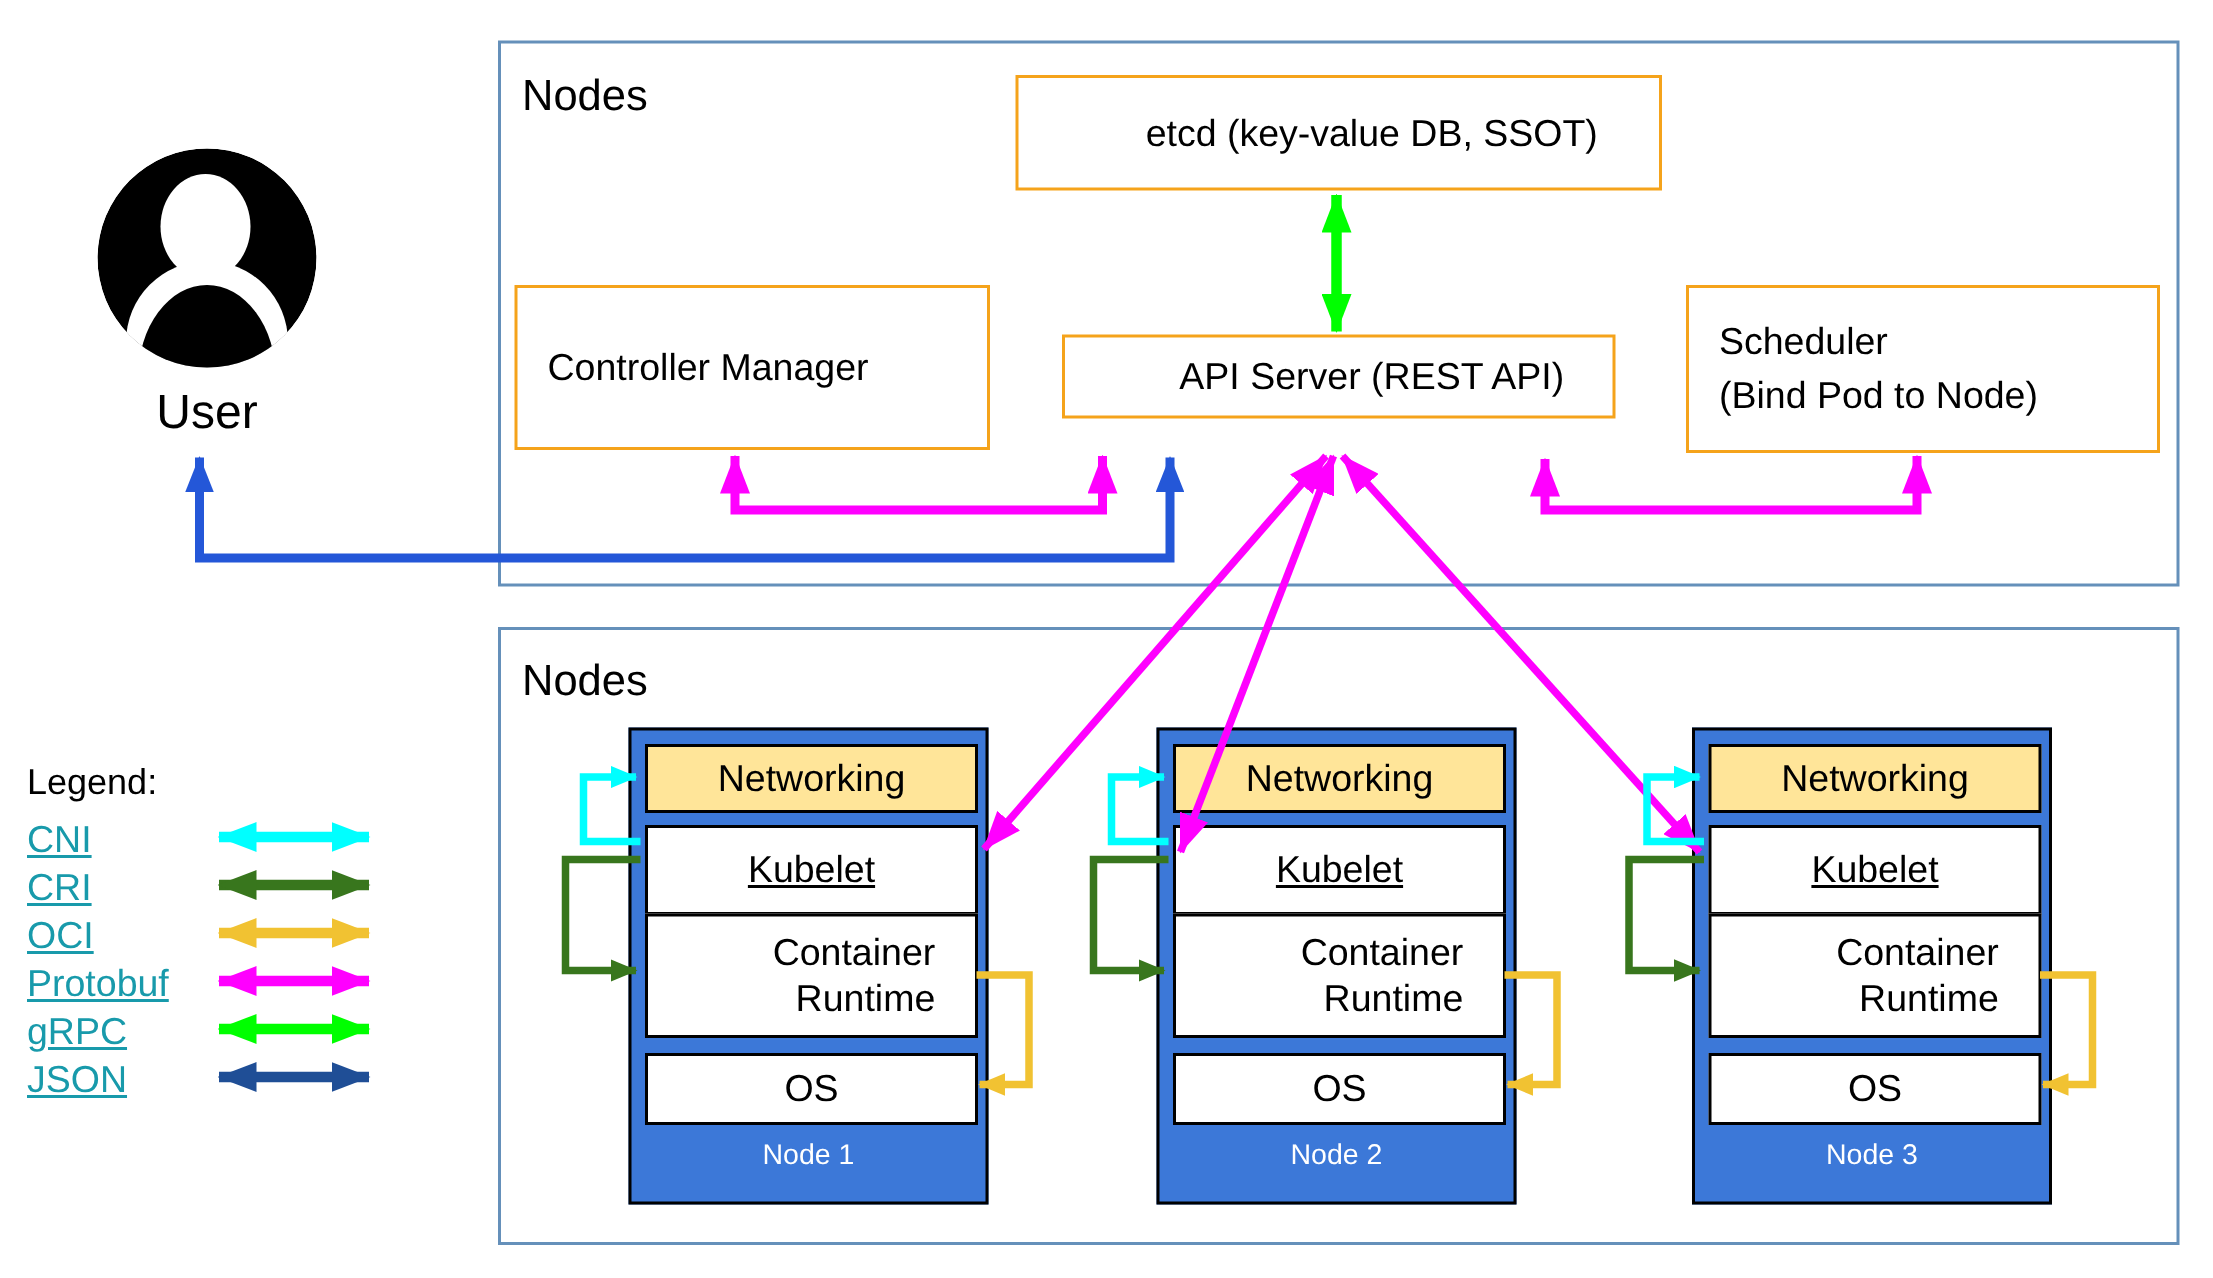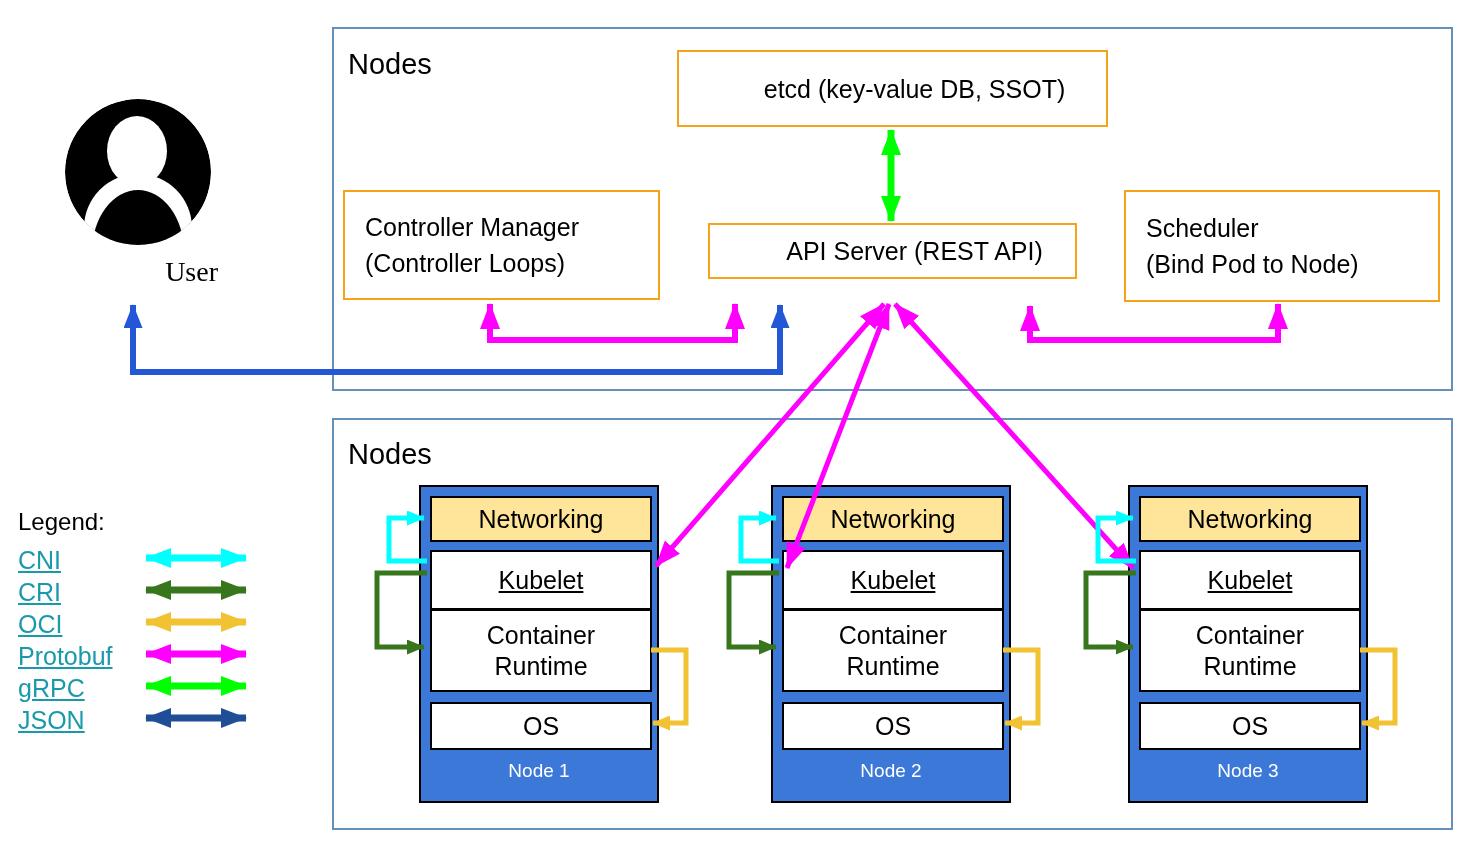--- a/index.html
+++ b/index.html
@@ -15,33 +15,33 @@
     display:flex;flex-direction:column;justify-content:center;font-size:25px;line-height:36px;padding-left:44px;
   }
   .obox.centered{align-items:center;text-align:center;}
   .obox.leftpad{padding-left:20px;}
   .node{
     position:absolute;top:485px;width:240px;height:318px;background:var(--c-node_fill);
     border:2px solid #000;
   }
   .layer{
     position:absolute;left:9px;width:222px;background:#fff;border:2px solid #000;
-    display:flex;align-items:center;justify-content:center;text-align:center;
+    display:flex;align-items:center;justify-content:center;text-align:right;
     font-size:25px;line-height:31px;
   }
   .layer.networking{top:9px;height:46px;background:var(--c-networking_fill);}
   .layer.kubelet{top:63px;height:60px;text-decoration:underline;}
   .layer.runtime{top:122px;height:83px;}
   .layer.runtime span{display:inline-block;max-width:165px;}
   .layer.os{top:215px;height:48px;}
   .node-label{
     position:absolute;left:0;top:262px;width:100%;height:44px;color:#fff;font-size:19px;
     display:flex;align-items:center;justify-content:center;
   }
-  .user-label{position:absolute;left:58px;top:256px;width:160px;text-align:right;font-size:28px;font-family:Liberation Serif, serif;}
+  .user-label{position:absolute;left:58px;top:256px;width:160px;text-align:center;font-size:32px;}
   .legend{position:absolute;left:18px;top:508px;}
   .legend-title{font-size:24px;color:#000;margin-bottom:8px;}
   .legend-item{font-size:25px;height:32px;line-height:32px;}
   .legend-item a{color:var(--c-legend_link);text-decoration:underline;cursor:pointer;}
   svg.overlay{position:absolute;left:0;top:0;pointer-events:none;}
   
   .st-cni{stroke:var(--c-cni);}          .mf-cni{fill:var(--c-cni);}
   .st-cri{stroke:var(--c-cri);}          .mf-cri{fill:var(--c-cri);}
   .st-oci{stroke:var(--c-oci);}          .mf-oci{fill:var(--c-oci);}
   .st-protobuf{stroke:var(--c-protobuf);}.mf-protobuf{fill:var(--c-protobuf);}
@@ -71,21 +71,20 @@
 
   <div class="panel" style="left:332px;top:27px;width:1121px;height:364px;"></div>
   <div class="panel-title" style="left:348px;top:48px;">Nodes</div>
 
   <div class="obox centered" style="left:677px;top:50px;width:431px;height:77px;">
     <span>etcd (key-value DB, SSOT)</span>
   </div>
 
   <div class="obox leftpad" style="left:343px;top:190px;width:317px;height:110px;">
     <div>Controller Manager</div>
-    <div>(Controller Loops)</div>
   </div>
 
   <div class="obox centered" style="left:708px;top:223px;width:369px;height:56px;">
     <span>API Server (REST API)</span>
   </div>
 
   <div class="obox leftpad" style="left:1124px;top:190px;width:316px;height:112px;">
     <div>Scheduler</div>
     <div>(Bind Pod to Node)</div>
   </div>

